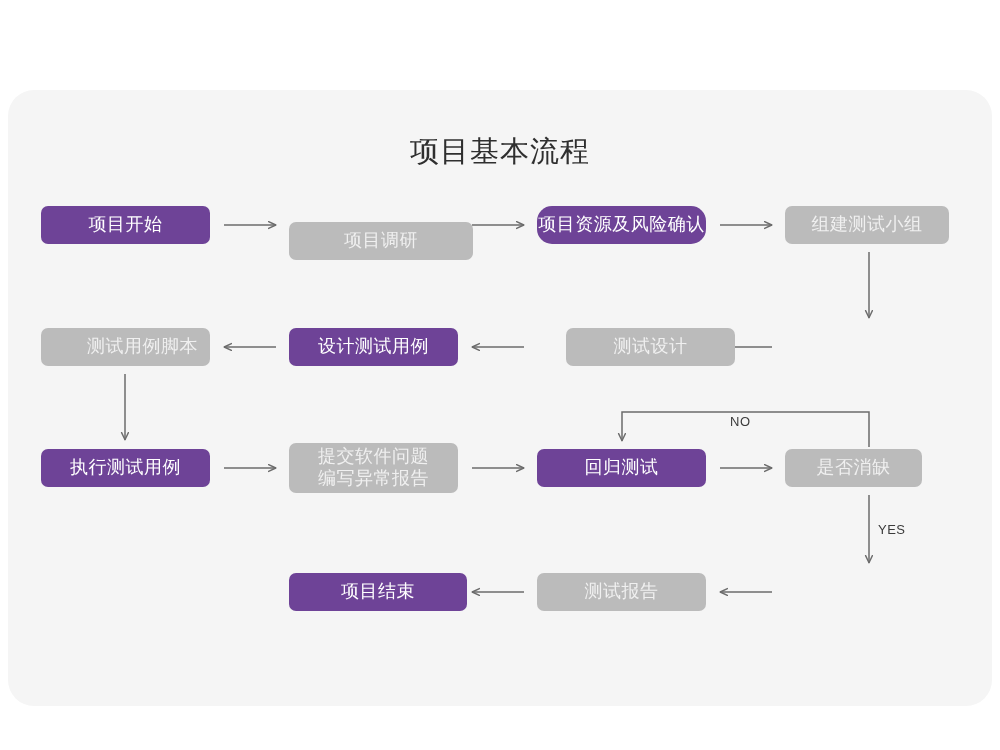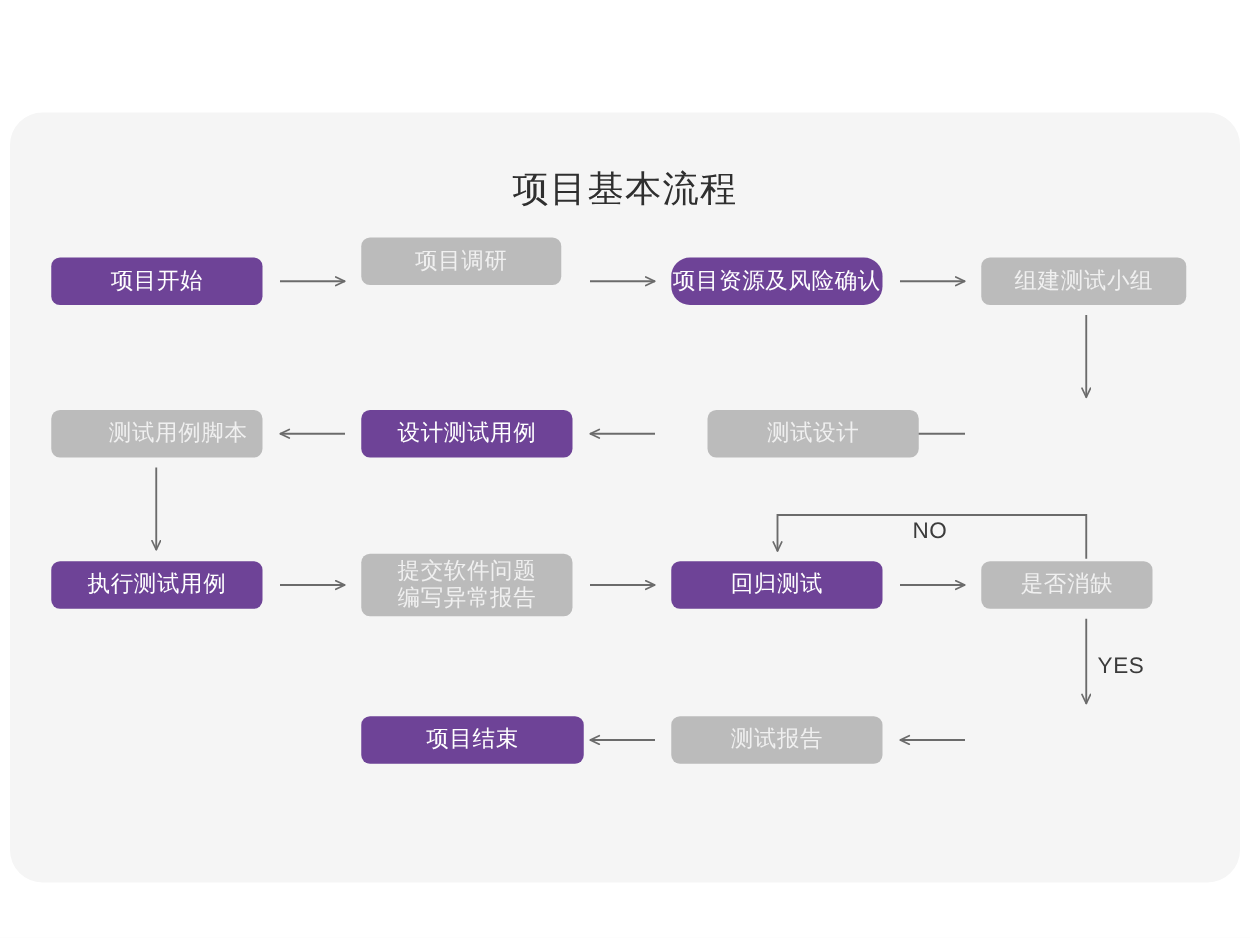--- a/index.html
+++ b/index.html
@@ -74,21 +74,21 @@
     position: absolute;
     left: 0;
     top: 0;
     width: 1000px;
     height: 750px;
     pointer-events: none;
   }
 
   .edge-label {
     position: absolute;
-    font-size: 18px;
+    font-size: 13px;
     color: #3b3b3b;
     letter-spacing: 0.5px;
   }
 </style>
 </head>
 <body>
 
 <div id="stage">
 
   <div id="card"></div>
@@ -132,21 +132,21 @@
 
       <line x1="772" y1="592" x2="720" y2="592" marker-end="url(#arrow-l)"></line>
       <line x1="524" y1="592" x2="472" y2="592" marker-end="url(#arrow-l)"></line>
     </g>
   </svg>
 
   <div class="edge-label" style="left:730px; top:414px;">NO</div>
   <div class="edge-label" style="left:878px; top:522px;">YES</div>
 
   <div class="node purple" style="left:41px;  top:206px; width:169px;">项目开始</div>
-  <div class="node gray" style="left:289px; top:190px; width:160px;">项目调研</div>
+  <div class="node gray" style="left:289px; top:222px; width:184px;">项目调研</div>
   <div class="node purple" style="left:537px; top:206px; width:169px;border-radius:15px;">项目资源及风险确认</div>
   <div class="node gray" style="left:785px; top:206px; width:164px;">组建测试小组</div>
 
   <div class="node gray" style="left:41px;  top:328px; width:169px;padding-left:34px;">测试用例脚本</div>
   <div class="node purple" style="left:289px; top:328px; width:169px;">设计测试用例</div>
   <div class="node gray" style="left:566px; top:328px; width:169px;">测试设计</div>
 
   <div class="node purple" style="left:41px;  top:449px; width:169px;">执行测试用例</div>
   <div class="node gray tall" style="left:289px; top:443px; width:169px;">提交软件问题
 编写异常报告</div>

